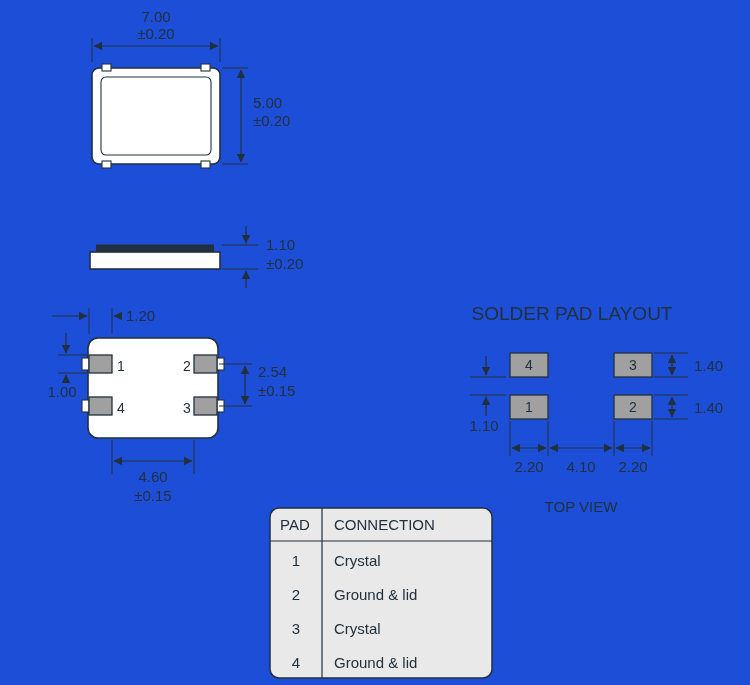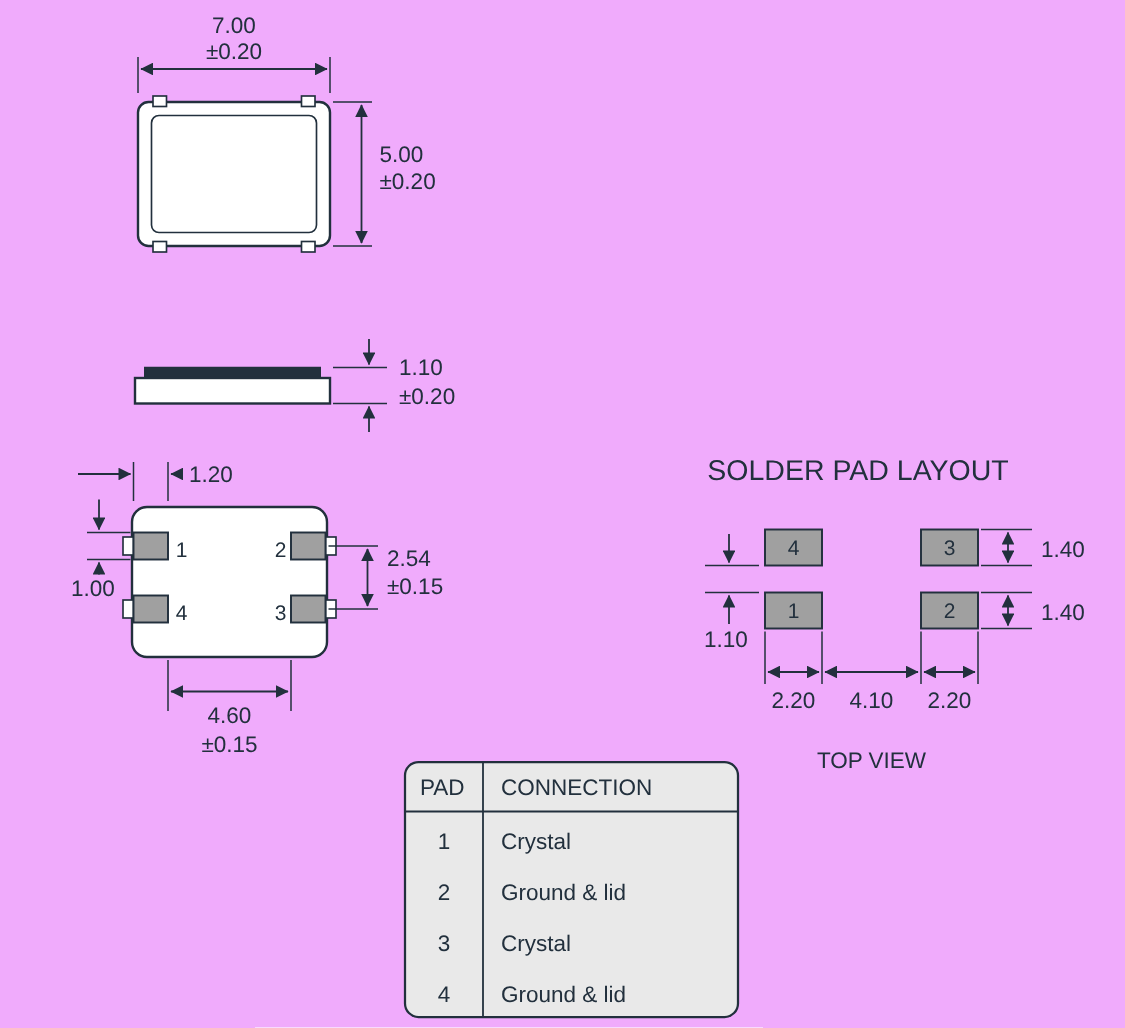--- a/index.html
+++ b/index.html
@@ -1,17 +1,17 @@
 <!DOCTYPE html>
 <html><head>
 <meta charset="utf-8">
 <style>
   :root { --ink: #22303d; }
   html, body { margin: 0; padding: 0; background: #ffffff; }
-  .page { width: 750px; height: 685px; background: #f0abfc; position: relative; text-decoration: underline; }
+  .page { width: 750px; height: 685px; background: #1d4ed8; position: relative; text-decoration: underline; }
   svg text { fill: var(--ink); font-family: "Liberation Sans", sans-serif; }
   .outline { fill: #ffffff; stroke: var(--ink); stroke-width: 1.6; }
   .thin    { fill: #ffffff; stroke: var(--ink); stroke-width: 1.1; }
   .pad     { stroke: var(--ink); stroke-width: 1.3; }
   .dl { stroke: var(--ink); stroke-width: 1.2; fill: none; }
   .el { stroke: var(--ink); stroke-width: 1;   fill: none; }
   .dim   { font-size: 15px; }
   .lbl   { font-size: 14px; }
   .title { font-size: 19px; }
   .tbl   { font-size: 15px; }

